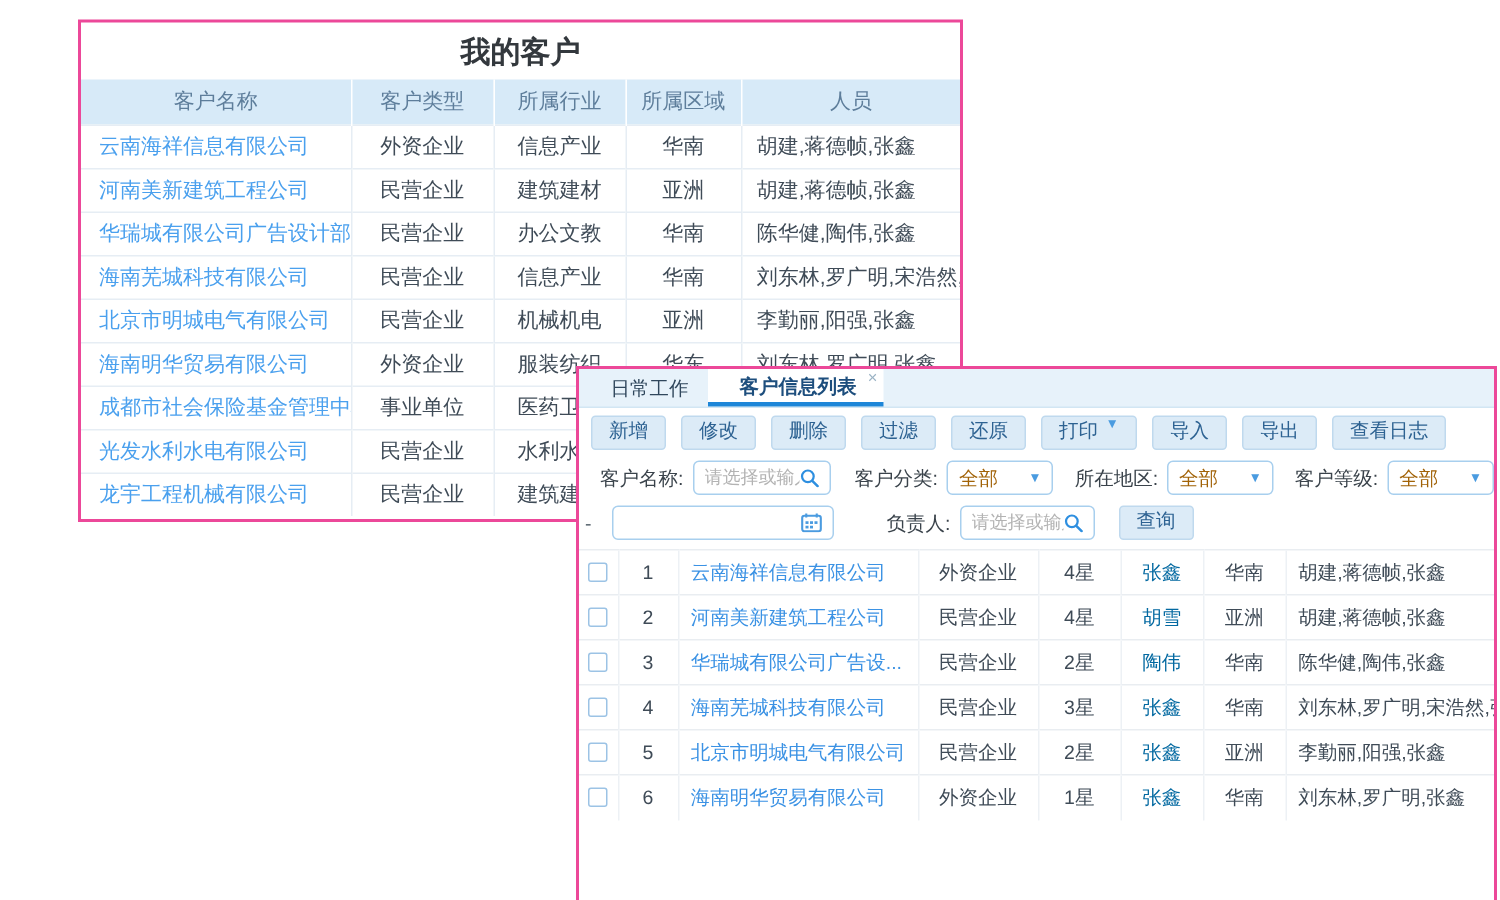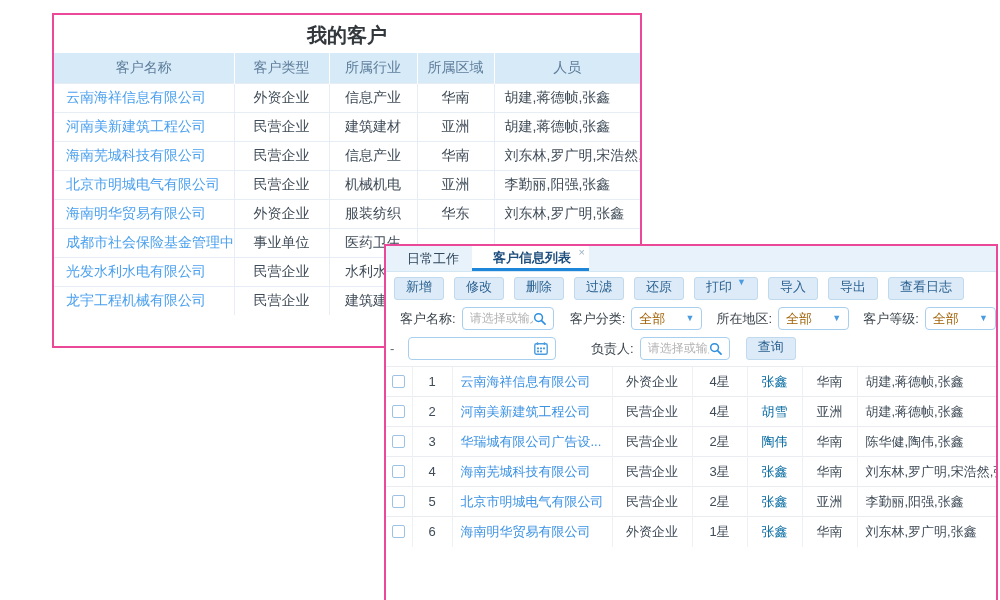--- a/index.html
+++ b/index.html
@@ -92,20 +92,27 @@
       <td class="staff">胡建,蒋德帧,张鑫</td>
     </tr>
     <tr>
       <td class="name">河南美新建筑工程公司</td>
       <td>民营企业</td>
       <td>建筑建材</td>
       <td>亚洲</td>
       <td class="staff">胡建,蒋德帧,张鑫</td>
     </tr>
     <tr>
+      <td class="name">华瑞城有限公司广告设计部</td>
+      <td>民营企业</td>
+      <td>办公文教</td>
+      <td>华南</td>
+      <td class="staff">陈华健,陶伟,张鑫</td>
+    </tr>
+    <tr>
       <td class="name">海南芜城科技有限公司</td>
       <td>民营企业</td>
       <td>信息产业</td>
       <td>华南</td>
       <td class="staff">刘东林,罗广明,宋浩然,..</td>
     </tr>
     <tr>
       <td class="name">北京市明城电气有限公司</td>
       <td>民营企业</td>
       <td>机械机电</td>

